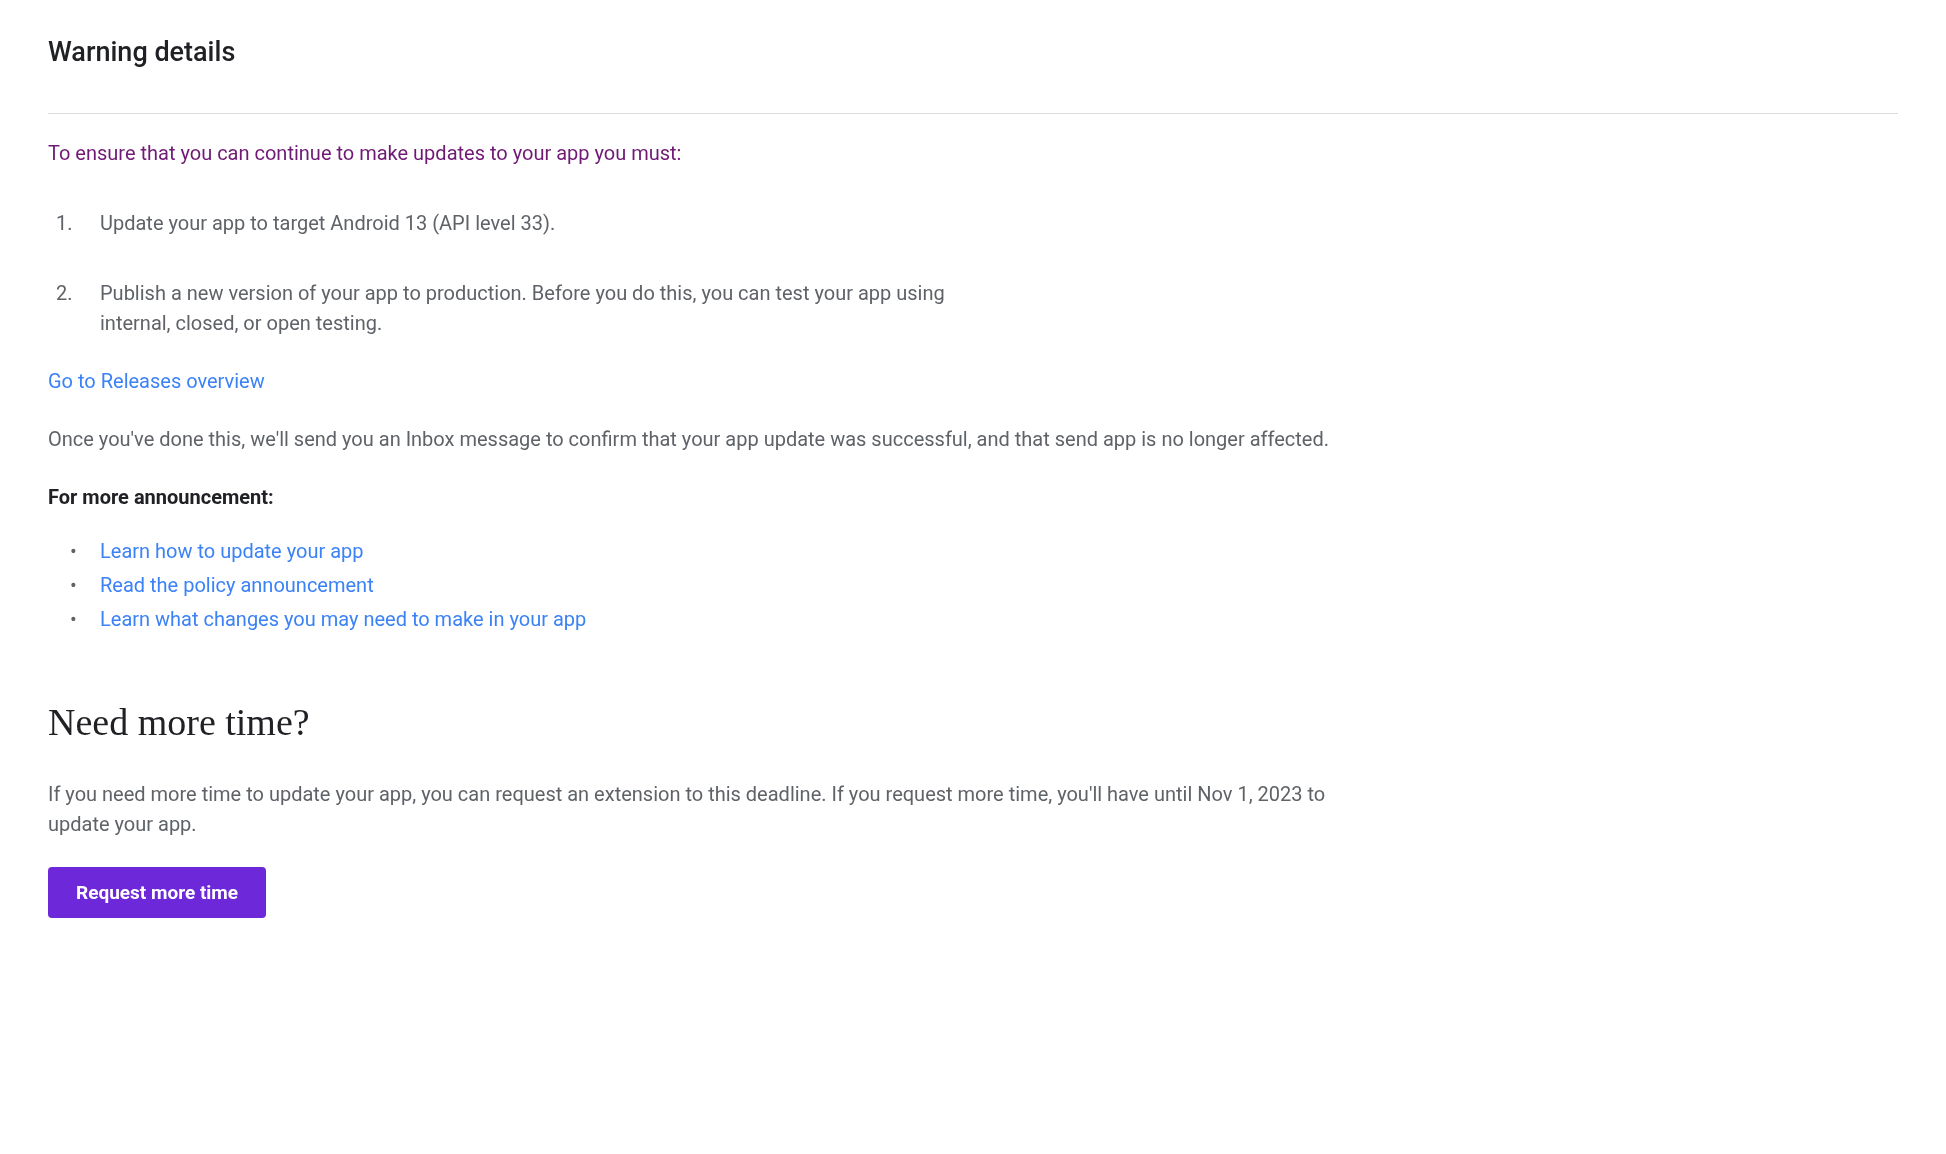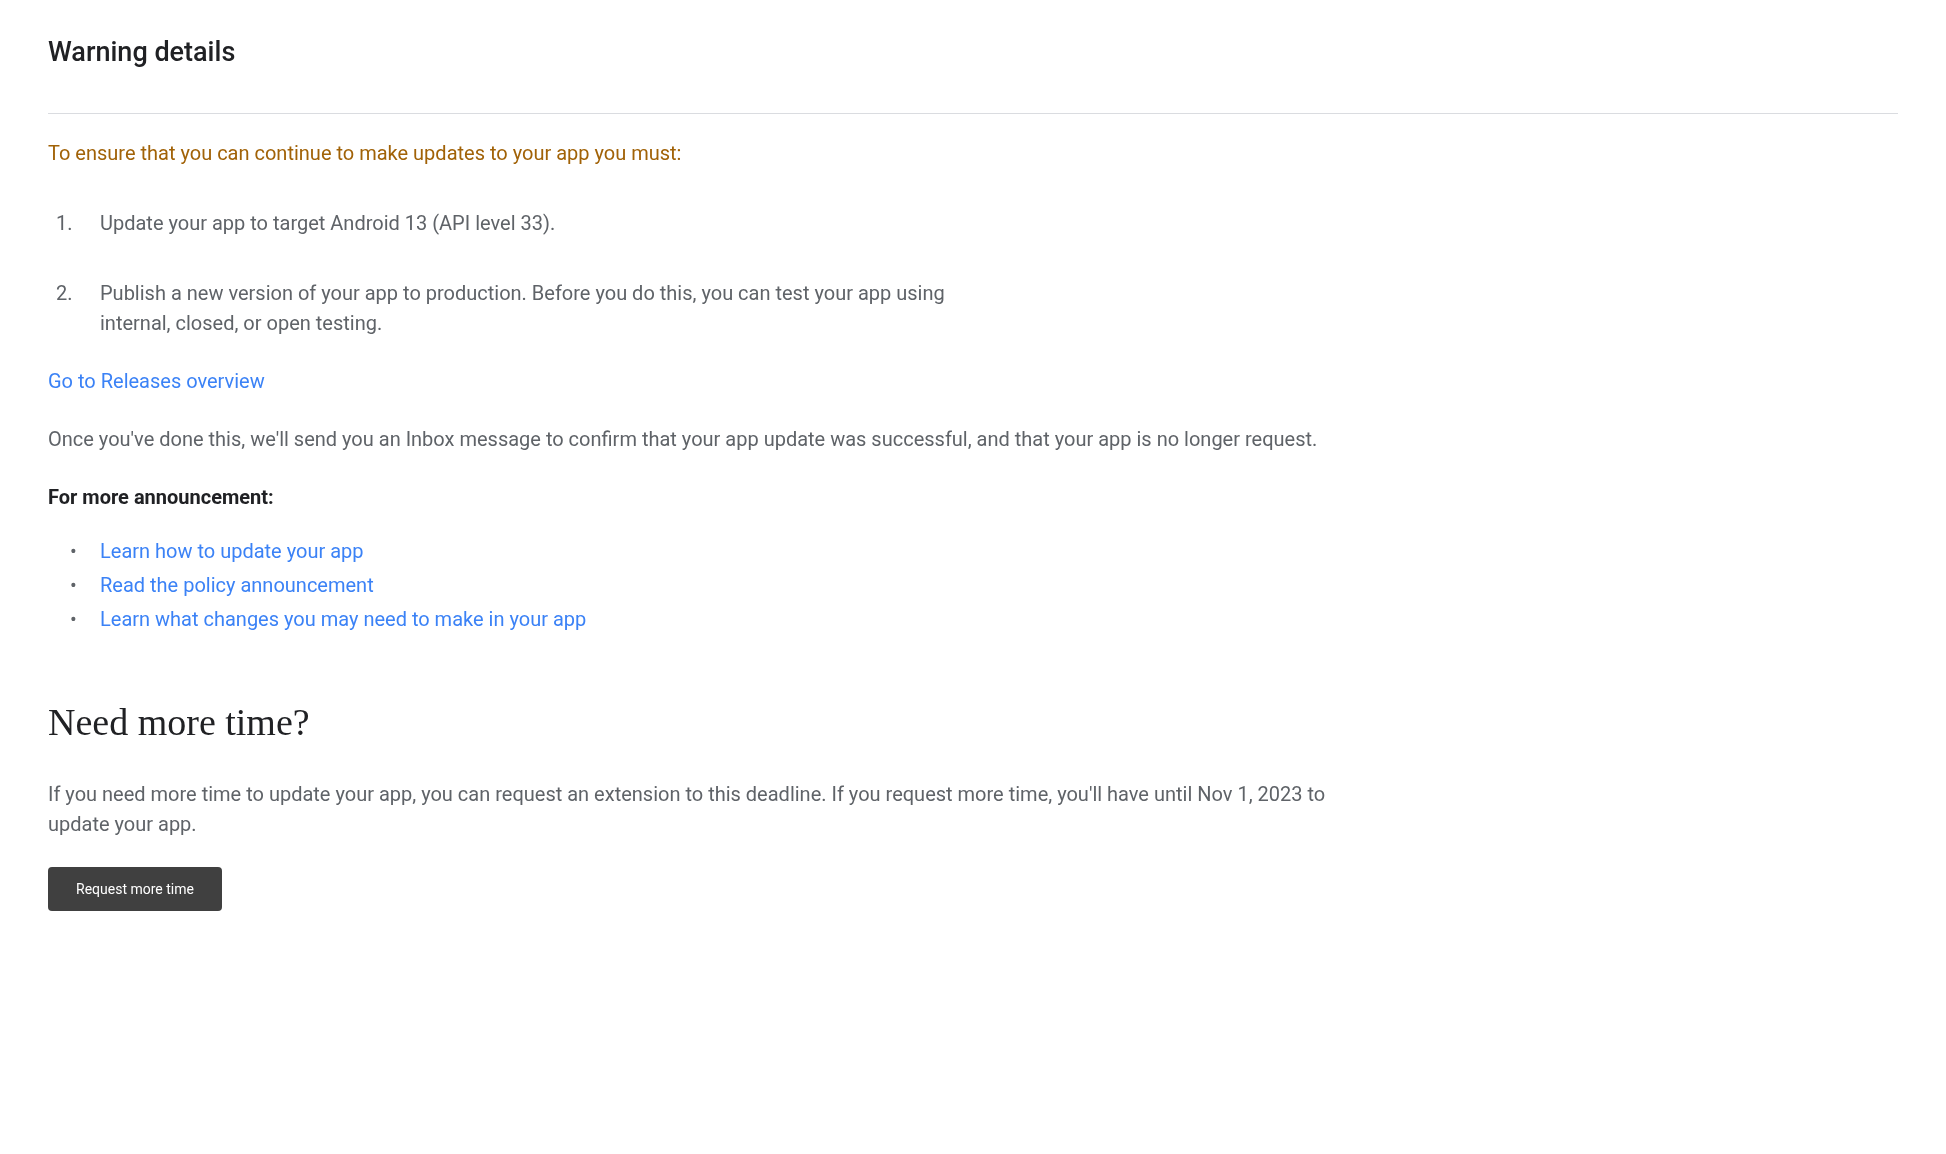--- a/index.html
+++ b/index.html
@@ -21,21 +21,21 @@
       color: #202124;
       margin-bottom: 40px;
     }
     .divider {
       border: none;
       border-top: 1px solid #dadce0;
       margin-bottom: 24px;
       width: 100%;
     }
     .intro-text {
-      color: #a16207;
+      color: #701a75;
       margin-bottom: 32px;
     }
     .numbered-list {
       list-style: none;
       counter-reset: item;
       margin-bottom: 28px;
       padding-left: 8px;
     }
     .numbered-list li {
       counter-increment: item;
@@ -90,26 +90,26 @@
       color: #5f6368;
     }
     .big-heading {
       font-size: 38px;
       font-weight: 400;
       color: #202124;
       margin-bottom: 28px;
       font-family: Liberation Serif, serif;
     }
     .cta-button {
-      background: #404040;
+      background: #6d28d9;
       color: #ffffff;
       border: none;
       padding: 14px 28px;
-      font-size: 14px;
-      font-weight: 400;
+      font-size: 19px;
+      font-weight: 700;
       border-radius: 4px;
       cursor: pointer;
       font-family: inherit;
     }
   </style>
 </head>
 <body>
 
 
 
@@ -119,21 +119,21 @@
 
 <p class="intro-text">To ensure that you can continue to make updates to your app you must:</p>
 
 <ol class="numbered-list">
   <li>Update your app to target Android 13 (API level 33).</li>
   <li>Publish a new version of your app to production. Before you do this, you can test your app using internal, closed, or open testing.</li>
 </ol>
 
 <a class="link releases-link">Go to Releases overview</a>
 
-<p class="paragraph">Once you've done this, we'll send you an Inbox message to confirm that your app update was successful, and that your app is no longer request.</p>
+<p class="paragraph">Once you've done this, we'll send you an Inbox message to confirm that your app update was successful, and that send app is no longer affected.</p>
 
 <p class="subheading">For more announcement:</p>
 
 <ul class="bullet-list">
   <li><a class="link">Learn how to update your app</a></li>
   <li><a class="link">Read the policy announcement</a></li>
   <li><a class="link">Learn what changes you may need to make in your app</a></li>
 </ul>
 
 <h1 class="big-heading">Need more time?</h1>

